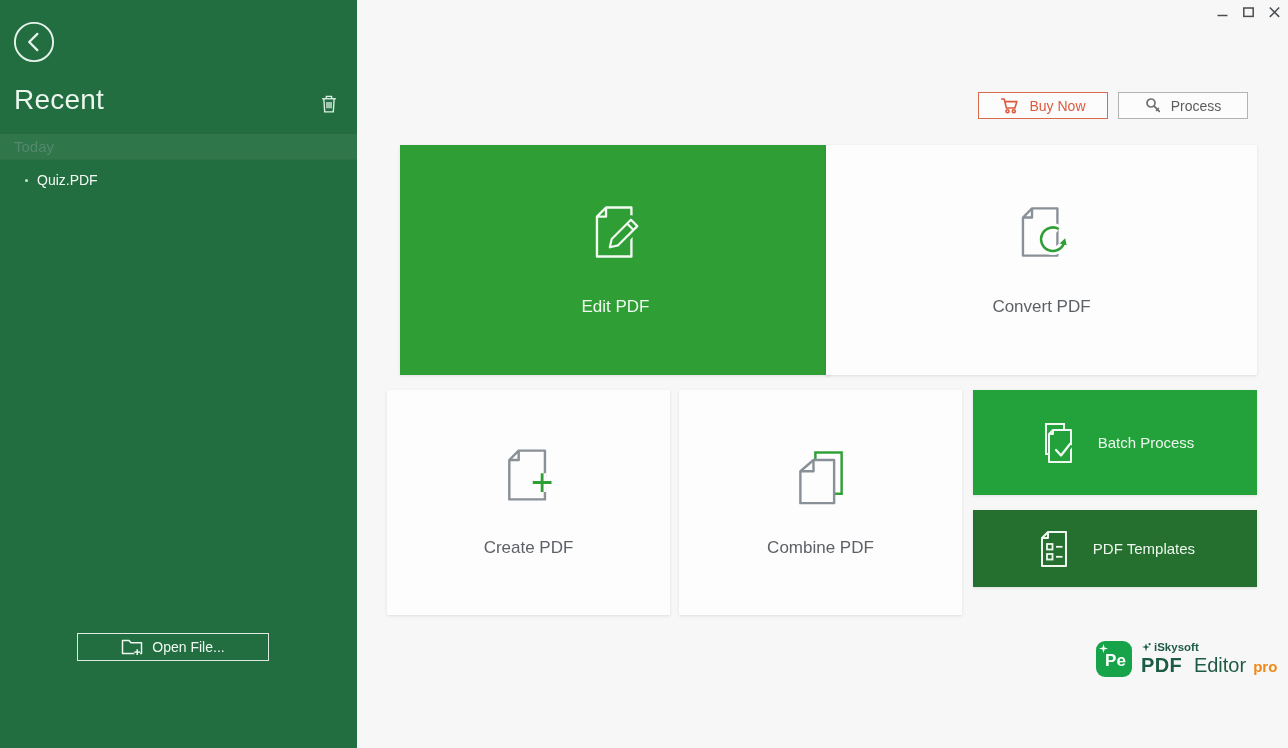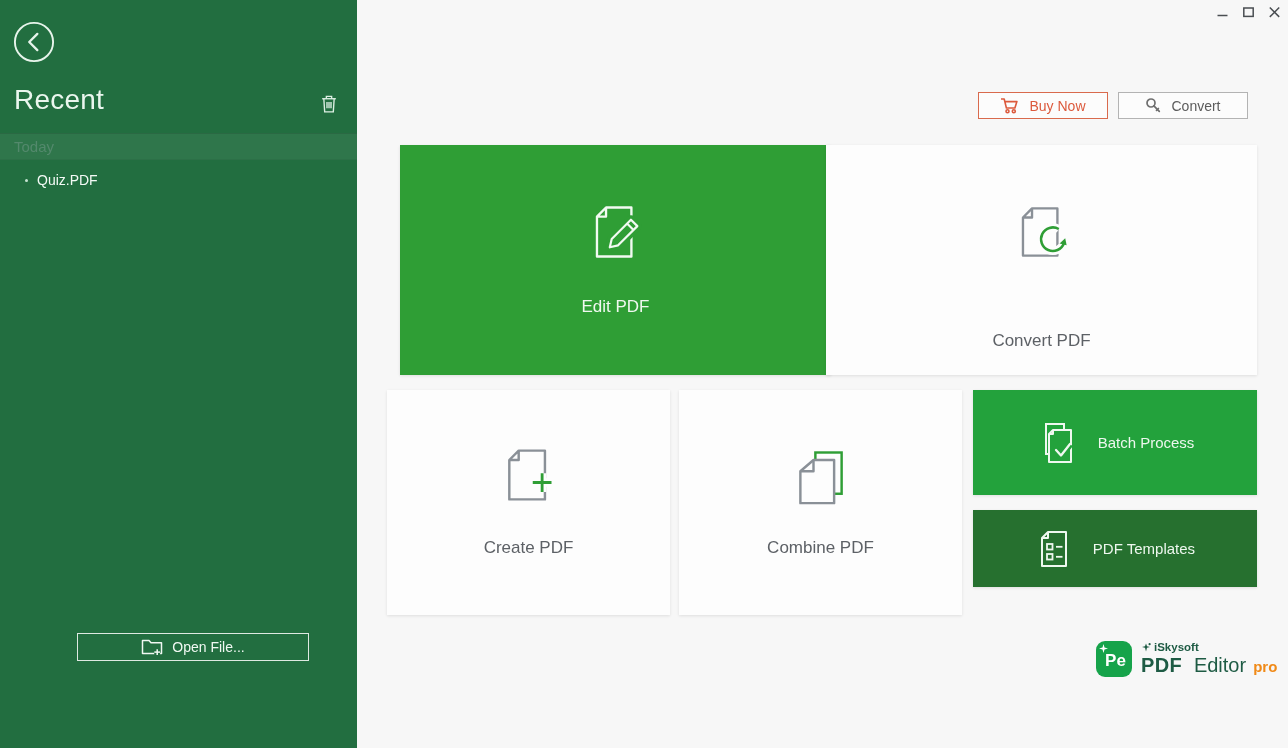--- a/index.html
+++ b/index.html
@@ -21,21 +21,21 @@
                   background:rgba(255,255,255,0.06);
                   border-top:1px solid rgba(0,0,0,0.10);
                   border-bottom:1px solid rgba(0,0,0,0.05); }
   .section-band span { display:block; margin-left:14px; line-height:25px;
                        font-size:15px; color:#53896C; }
   .recent-item { position:absolute; left:0; top:168px; width:357px; height:24px;
                  display:flex; align-items:center; cursor:pointer; }
   .recent-item .dot { width:3px; height:3px; border-radius:50%; background:#C6E3D2;
                       margin-left:25px; margin-right:9px; }
   .recent-item .fname { font-size:14px; color:#F3FAF5; }
-  .openfile-btn { position:absolute; left:77px; top:633px; width:232px; height:28px;
+  .openfile-btn { position:absolute; left:77px; top:633px; width:192px; height:28px;
                   background:transparent; border:1px solid rgba(255,255,255,0.85);
                   color:#F0F8F2; font-size:14px; font-family:inherit; cursor:pointer;
                   display:flex; align-items:center; justify-content:center; gap:9px; }
 
   
   .win-controls { position:absolute; top:4px; right:6px; display:flex; gap:11px; }
   .win-controls button { width:15px; height:16px; background:transparent; border:none;
                          cursor:pointer; padding:1px; }
 
   
@@ -49,21 +49,21 @@
   .tile { position:absolute; border:none; cursor:pointer; font-family:inherit;
           display:flex; flex-direction:column; align-items:center;
           box-shadow:0 1px 3px rgba(0,0,0,0.10); }
   .tile .label { font-size:17px; }
   .tile-white { background:var(--tile-white,#FDFDFD); }
   .tile-white .label { color:var(--label-gray,#5D6166); }
   .tile-green-label { color:#F0F8F0; }
 
   .tile-edit    { left:387px; top:145px; width:431px; height:230px;
                   background:var(--tile-green,#2F9E35); padding-top:58px;margin-left:13px; }
-  .tile-convert { left:826px; top:145px; width:431px; height:230px; padding-top:58px;gap:34px; }
+  .tile-convert { left:826px; top:145px; width:431px; height:230px; padding-top:58px; }
   .tile-edit .icon-wrap, .tile-convert .icon-wrap { margin-bottom:36px; }
 
   .tile-create  { left:387px; top:390px; width:283px; height:225px; padding-top:55px; }
   .tile-combine { left:679px; top:390px; width:283px; height:225px; padding-top:55px; }
   .tile-create .icon-wrap, .tile-combine .icon-wrap { margin-bottom:33px; }
 
   .tile-row { flex-direction:row; justify-content:center; align-items:center; gap:22px; }
   .tile-batch     { left:973px; top:390px; width:284px; height:105px;
                     background:var(--batch-green,#23A23C); }
   .tile-templates { left:973px; top:510px; width:284px; height:77px;
@@ -179,21 +179,21 @@
   </button>
 
   <button class="hdr-btn register">
     <span>
       <svg width="17" height="17" viewBox="0 0 17 17" fill="none" stroke="#6F6F6F" stroke-width="1.7">
         <circle cx="6" cy="6" r="4"></circle>
         <path d="M8.9 8.9 L14.3 14.3" stroke-linecap="round"></path>
         <path d="M11.5 13.4 L13.4 11.5" stroke-linecap="round"></path>
       </svg>
     </span>
-    <span>Convert</span>
+    <span>Process</span>
   </button>
 
   <button class="tile tile-edit">
     <span class="icon-wrap">
       <svg width="58" height="58" viewBox="0 0 64 64" fill="none">
         <path d="M21 5 H49 V59 H11 V15 Z M21 5 V15 H11" stroke="#F2FAF2" stroke-width="2.6" stroke-linejoin="round"></path>
         <g transform="translate(40,34) rotate(45)">
           <path d="M-5 -17 H5 V13 L0 21 L-5 13 Z M-5 -11 H5" stroke="#2F9E35" stroke-width="10" stroke-linejoin="round"></path>
           <path d="M-5 -17 H5 V13 L0 21 L-5 13 Z M-5 -11 H5" stroke="#F2FAF2" stroke-width="2.4" stroke-linejoin="round"></path>
         </g>

